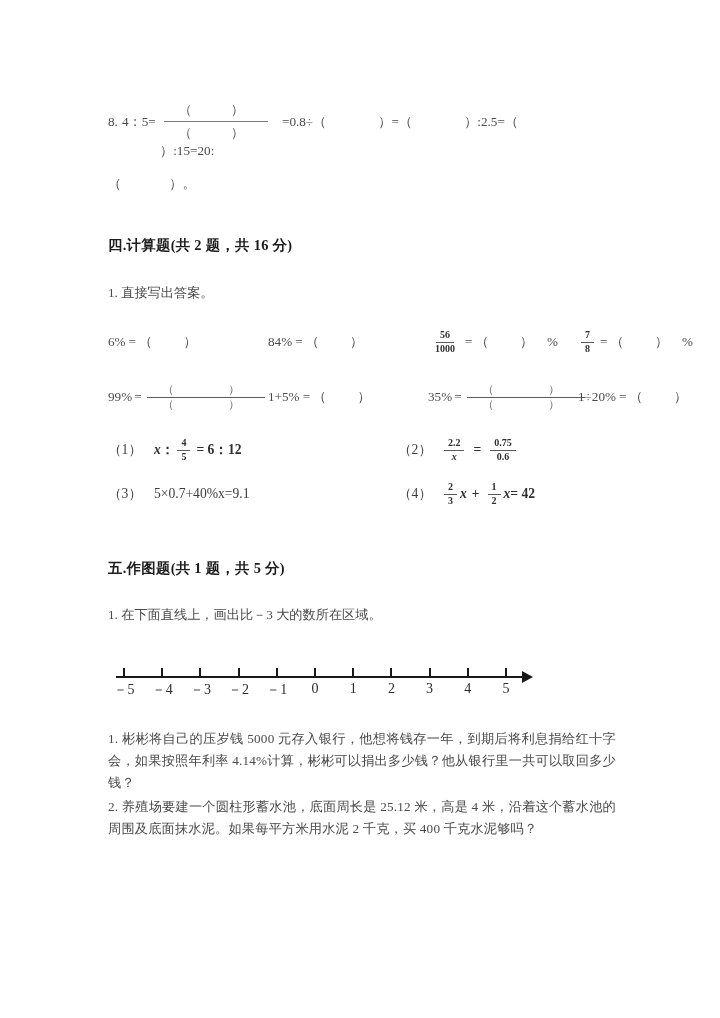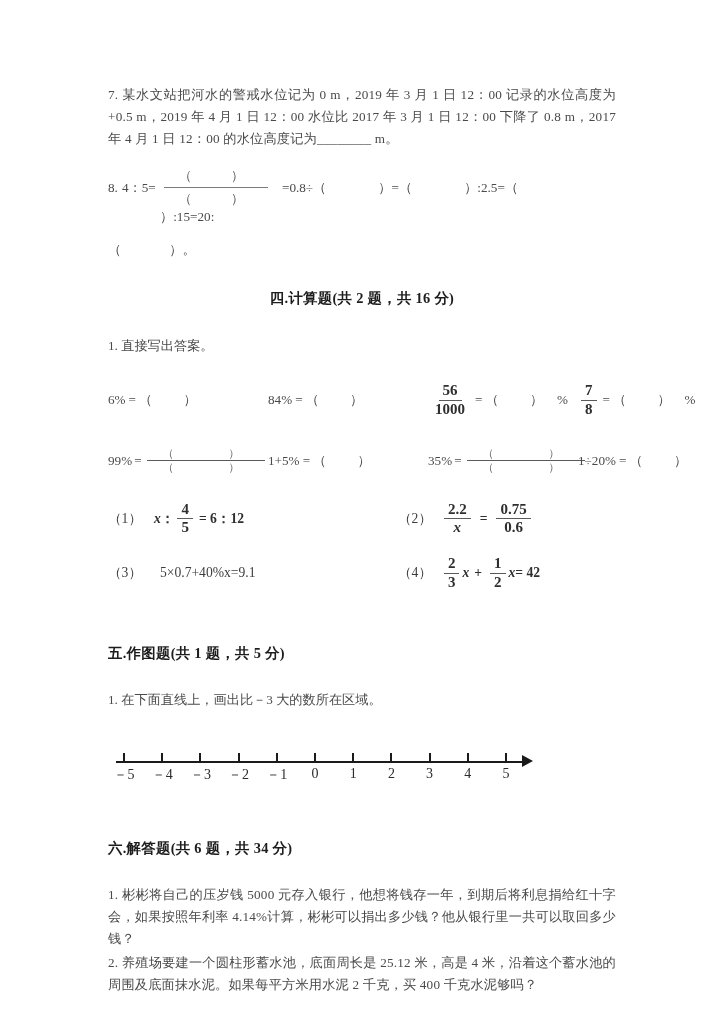--- a/index.html
+++ b/index.html
@@ -46,21 +46,21 @@
   }
   .q-label {
     font-size: 13.2px;
     line-height: 22px;
     color: #4a4a4a;
   }
 
   
   .blk-q7   { margin: 0; }
   .blk-q8   { margin-top: 17px; }
-  .sec-4    { margin-top: 30px; text-align: center; }
+  .sec-4    { margin-top: 43px; }
   .sub-1    { margin-top: 27px; }
   .row-pct1 { margin-top: 26px; }
   .row-pct2 { margin-top: 30px; }
   .sub-2    { margin-top: 44px; }
   .row-eq1  { margin-top: 28px; }
   .row-eq2  { margin-top: 20px; }
   .sec-5    { margin-top: 53px; }
   .sub-5-1  { margin-top: 26px; }
   .numline-wrap { margin-top: 30px; }
   .sec-6    { margin-top: 52px; }
@@ -86,21 +86,21 @@
   }
   .frac > .num {
     padding: 0 4px 1px 4px;
     border-bottom: 1.3px solid #5a5a5a;
     white-space: nowrap;
   }
   .frac > .den {
     padding: 1px 4px 0 4px;
     white-space: nowrap;
   }
-  .frac.small { font-size: 15px; font-weight: bold; color: #2f2f2f; }
+  .frac.small { font-size: 10px; font-weight: bold; color: #2f2f2f; }
   .frac.paren { font-size: 12px; }
   .frac.paren > .num,
   .frac.paren > .den { min-width: 44px; text-align: center; }
 
   
   .frac-paren-tall {
     display: inline-flex;
     flex-direction: column;
     align-items: center;
     vertical-align: middle;
@@ -196,24 +196,20 @@
     color: #2b2b2b;
     font-family: "Liberation Serif", "DejaVu Serif", serif;
   }
 </style>
 </head>
 <body>
 
 <div class="page">
   <div class="content">
 
-    <div class="para blk-q7">
-      <span>7.</span>
-      <span>某水文站把河水的警戒水位记为 0 m，2019 年 3 月 1 日 12：00 记录的水位高度为+0.5 m，2019 年 4 月 1 日 12：00 水位比 2017 年 3 月 1 日 12：00 下降了 0.8 m，2017 年 4 月 1 日 12：00 的水位高度记为________ m。</span>
-    </div>
 
     <div class="blk-q8">
       <div class="inline-row">
         <span>8.</span>
         <span style="margin-left:4px">4：5=</span>
         <span class="frac-paren-tall">
           <span class="num">（  ）</span>
           <span class="den">（  ）</span>
         </span>
         <span style="margin-left:6px">=0.8÷（</span>
@@ -319,21 +315,21 @@
           <span class="num">0.75</span>
           <span class="den">0.6</span>
         </span>
       </div>
     </div>
 
     <div class="eq-row row-eq2">
 
       <div class="eq-cell">
         <span class="eq-num">（3）</span>
-        <span style="margin-left:12px">5×0.7+40%x=9.1</span>
+        <span style="margin-left:6px">5×0.7+40%x=9.1</span>
       </div>
 
       <div class="eq-cell">
         <span class="eq-num">（4）</span>
         <span class="frac small" style="margin-left:6px">
           <span class="num">2</span>
           <span class="den">3</span>
         </span>
         <span class="var bold-math">x</span>
         <span class="bold-math" style="margin:0 5px">+</span>
@@ -375,21 +371,20 @@
           <div class="nl-lab" style="left: 275.4px;">2</div>
           <div class="nl-tick" style="left: 312.5px;"></div>
           <div class="nl-lab" style="left: 313.6px;">3</div>
           <div class="nl-tick" style="left: 350.7px;"></div>
           <div class="nl-lab" style="left: 351.8px;">4</div>
           <div class="nl-tick" style="left: 388.9px;"></div>
           <div class="nl-lab" style="left: 390px;">5</div>
         </div>
     </div>
 
-    <div class="section-head sec-6">六.解答题(共 6 题，共 34 分)</div>
 
     <div class="para blk-s1">
       <span>1.</span>
       <span>彬彬将自己的压岁钱 5000 元存入银行，他想将钱存一年，到期后将利息捐给红十字会，如果按照年利率 4.14%计算，彬彬可以捐出多少钱？他从银行里一共可以取回多少钱？</span>
     </div>
     <div class="para blk-s2">
       <span>2.</span>
       <span>养殖场要建一个圆柱形蓄水池，底面周长是 25.12 米，高是 4 米，沿着这个蓄水池的周围及底面抹水泥。如果每平方米用水泥 2 千克，买 400 千克水泥够吗？</span>
     </div>
 

